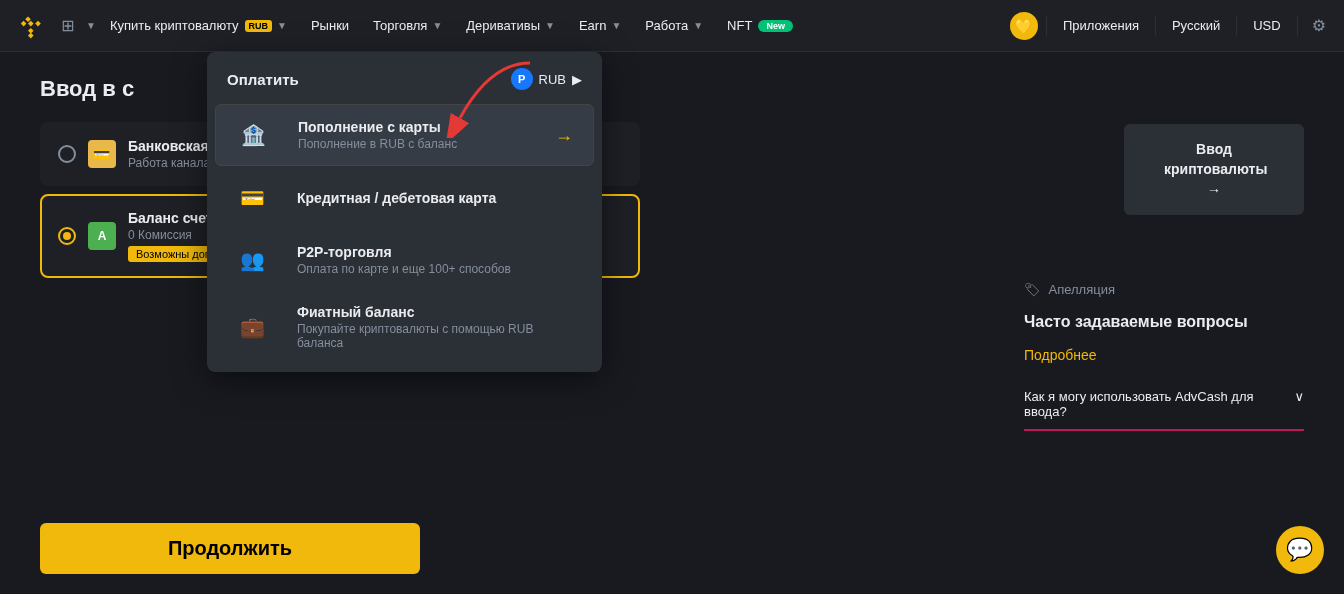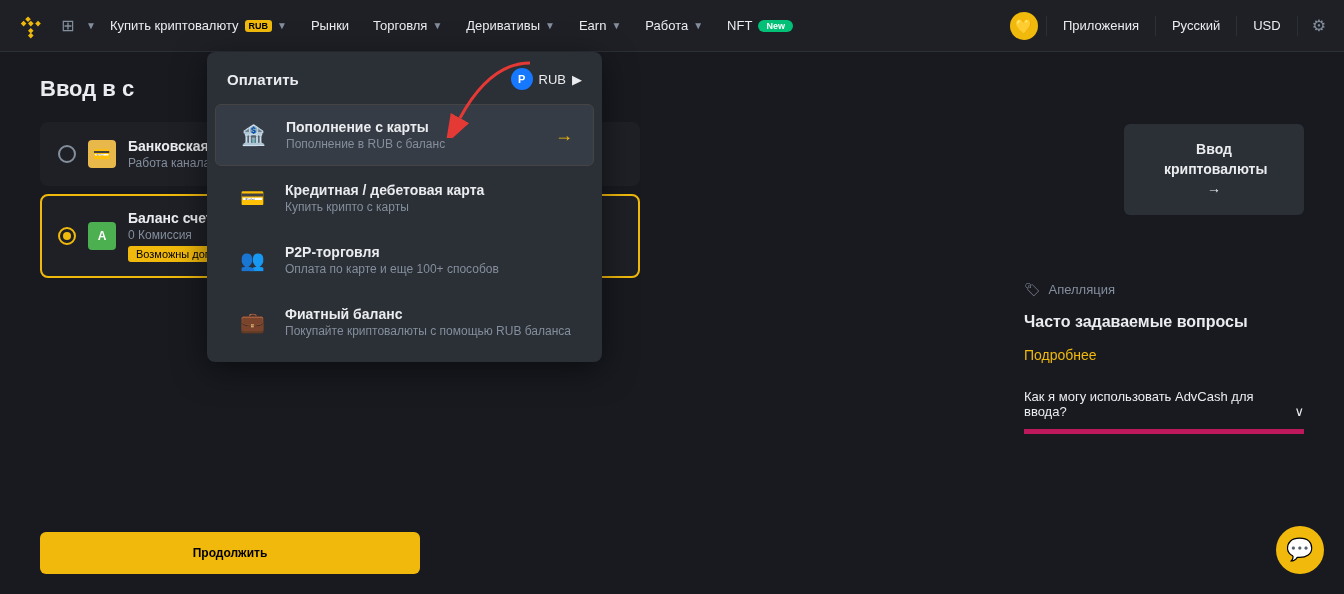--- a/index.html
+++ b/index.html
@@ -178,21 +178,21 @@
     }
     .dropdown-item-icon {
       width: 36px;
       height: 36px;
       display: flex;
       align-items: center;
       justify-content: center;
       font-size: 20px;
       flex-shrink: 0;
     }
-    .dropdown-item-text { flex: 1; }
+    .dropdown-item-text { flex: 1; margin-left: 12px; }
     .dropdown-item-title {
       font-size: 14px;
       font-weight: 600;
       color: #eaecef;
     }
     .dropdown-item-subtitle {
       font-size: 12px;
       color: #848e9c;
       margin-top: 2px;
     }
@@ -262,26 +262,26 @@
     }
     .faq-link {
       color: #f0b90b;
       font-size: 14px;
       cursor: pointer;
       margin-bottom: 16px;
       display: block;
     }
     .faq-question {
       display: flex;
-      align-items: flex-end;
+      align-items: flex-start;
       justify-content: space-between;
       font-size: 13px;
       color: #eaecef;
       padding: 10px 0;
-      border-bottom: 5px solid #be185d;
+      border-bottom: 2px solid #be185d;
       cursor: pointer;
     }
 
     
     .payment-list {
       margin-top: 20px;
       max-width: 600px;
     }
     .payment-item {
       display: flex;
@@ -364,21 +364,21 @@
     .continue-btn {
       position: absolute;
       bottom: 20px;
       left: 40px;
       width: 380px;
       background: #f0b90b;
       color: #000;
       border: none;
       border-radius: 6px;
       padding: 14px;
-      font-size: 12px;
+      font-size: 20px;
       font-weight: 700;
       cursor: pointer;
       margin-top: 28px;
     }
 
     
     .chat-bubble {
       position: absolute;
       bottom: 20px;
       right: 20px;
@@ -482,21 +482,20 @@
       <div class="dropdown-item-title">Пополнение с карты</div>
       <div class="dropdown-item-subtitle">Пополнение в RUB с баланс</div>
     </div>
     <span class="dropdown-item-arrow">→</span>
   </div>
 
   <div class="dropdown-item">
     <div class="dropdown-item-icon">💳</div>
     <div class="dropdown-item-text">
       <div class="dropdown-item-title">Кредитная / дебетовая карта</div>
-      <div class="dropdown-item-subtitle">Купить крипто с карты</div>
     </div>
   </div>
 
   <div class="dropdown-item">
     <div class="dropdown-item-icon">👥</div>
     <div class="dropdown-item-text">
       <div class="dropdown-item-title">P2P-торговля</div>
       <div class="dropdown-item-subtitle">Оплата по карте и еще 100+ способов</div>
     </div>
   </div>

